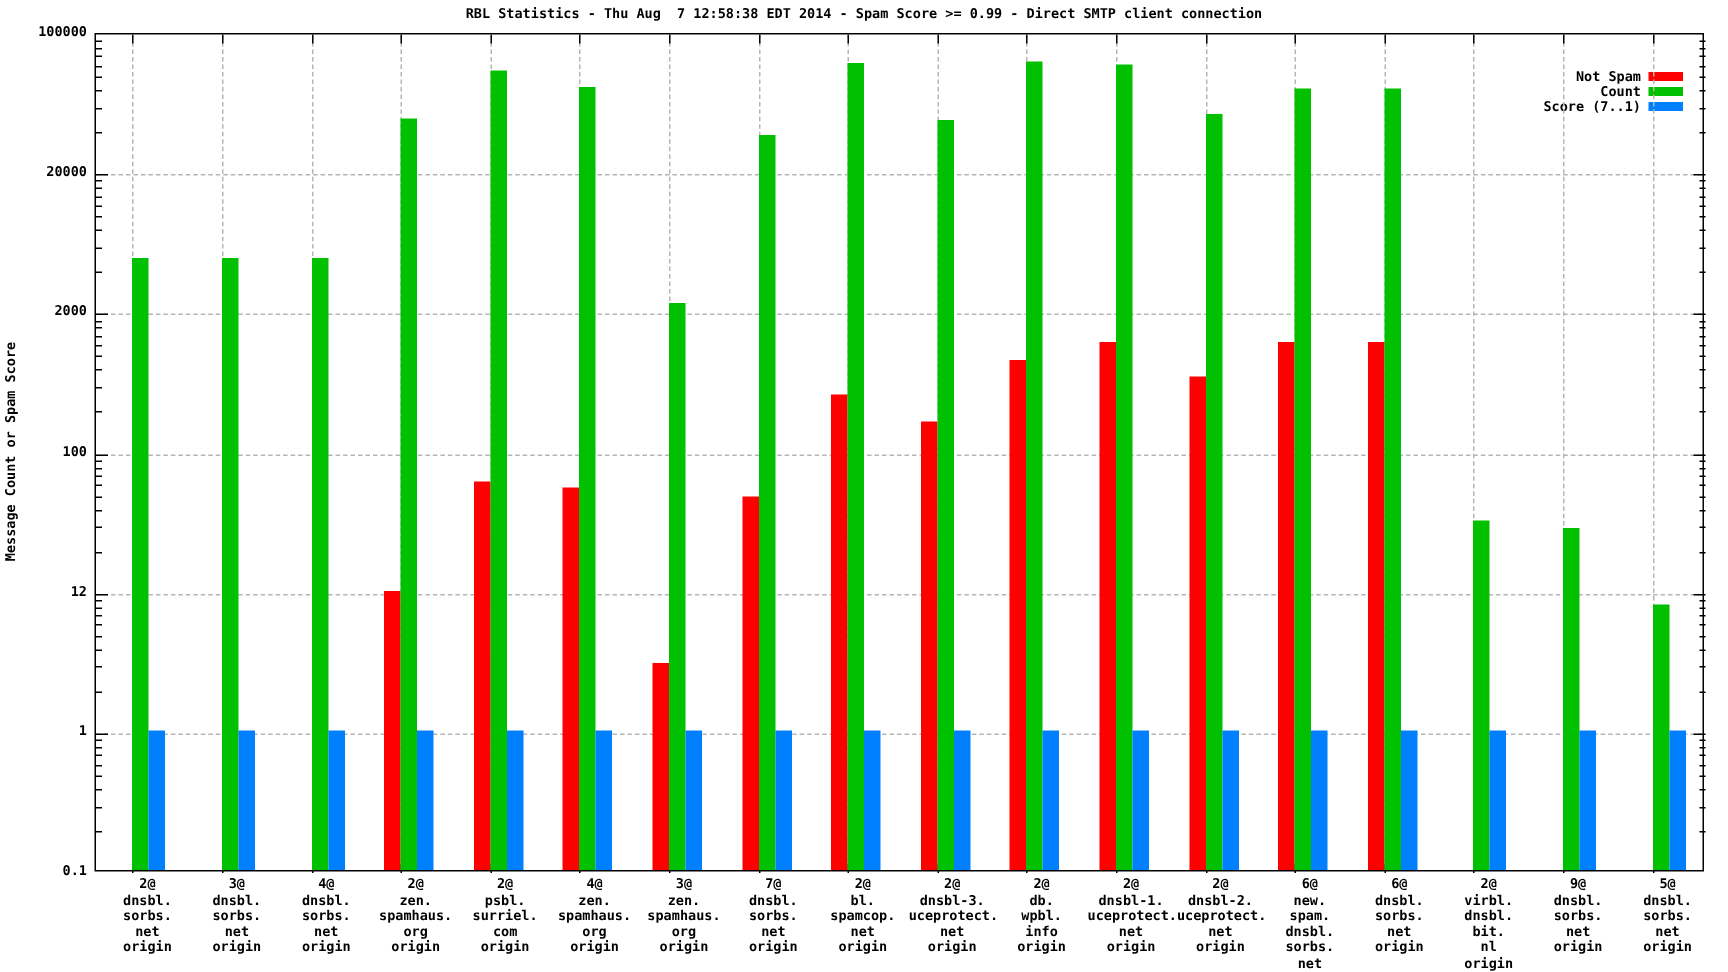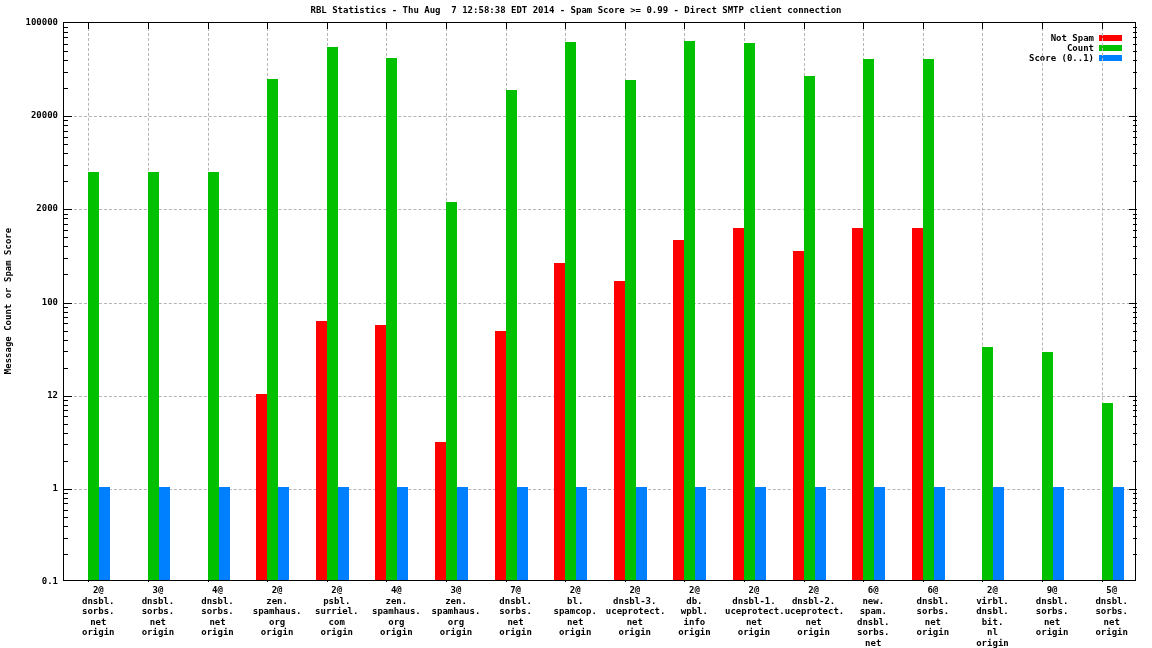--- a/index.html
+++ b/index.html
@@ -27,40 +27,40 @@
   .yaxis-title{
     position:absolute; left:-147px; top:296px; width:310px; text-align:center;
     font-size:9px; font-weight:bold;
     transform:rotate(-90deg); transform-origin:center;
   }
   .xlab{
     position:absolute; top:585px; width:58px; text-align:center;
     font-size:9px; font-weight:bold; line-height:10.5px; white-space:pre-line;
   }
   .legend{
-    position:absolute; right:13px; top:10px; text-align:right;
+    position:absolute; right:13px; top:24px; text-align:right;
   }
   .legend-row{ height:10px; line-height:10px; font-size:9px; font-weight:bold; white-space:pre; }
   .legend-swatch{
     display:inline-block; width:23px; height:6px; margin-left:5px;
     vertical-align:middle; position:relative; top:-1px;
   }
 </style>
 </head>
 <body>
 
 <div class="chart-title">RBL Statistics - Thu Aug  7 12:58:38 EDT 2014 - Spam Score &gt;= 0.99 - Direct SMTP client connection</div>
 
 <div class="yaxis-title">Message Count or Spam Score</div>
 
 <div class="plot">
   <div class="legend">
       <div class="legend-row"><span>Not Spam</span><span class="legend-swatch" style="background: rgb(255, 0, 0);"></span></div>
       <div class="legend-row"><span>Count</span><span class="legend-swatch" style="background: rgb(0, 192, 0);"></span></div>
-      <div class="legend-row"><span>Score (0..1)</span><span class="legend-swatch" style="background: rgb(0, 128, 255);"></span></div>
+      <div class="legend-row"><span>Score (7..1)</span><span class="legend-swatch" style="background: rgb(0, 128, 255);"></span></div>
     </div>
 <div class="tick" style="left: 0px; top: 530.954px; width: 4px; height: 1px;"></div>
     <div class="tick" style="left: 1069px; top: 530.954px; width: 4px; height: 1px;"></div>
     <div class="tick" style="left: 0px; top: 514.548px; width: 4px; height: 1px;"></div>
     <div class="tick" style="left: 1069px; top: 514.548px; width: 4px; height: 1px;"></div>
     <div class="tick" style="left: 0px; top: 502.908px; width: 4px; height: 1px;"></div>
     <div class="tick" style="left: 1069px; top: 502.908px; width: 4px; height: 1px;"></div>
     <div class="tick" style="left: 0px; top: 493.879px; width: 4px; height: 1px;"></div>
     <div class="tick" style="left: 1069px; top: 493.879px; width: 4px; height: 1px;"></div>
     <div class="tick" style="left: 0px; top: 486.502px; width: 4px; height: 1px;"></div>

